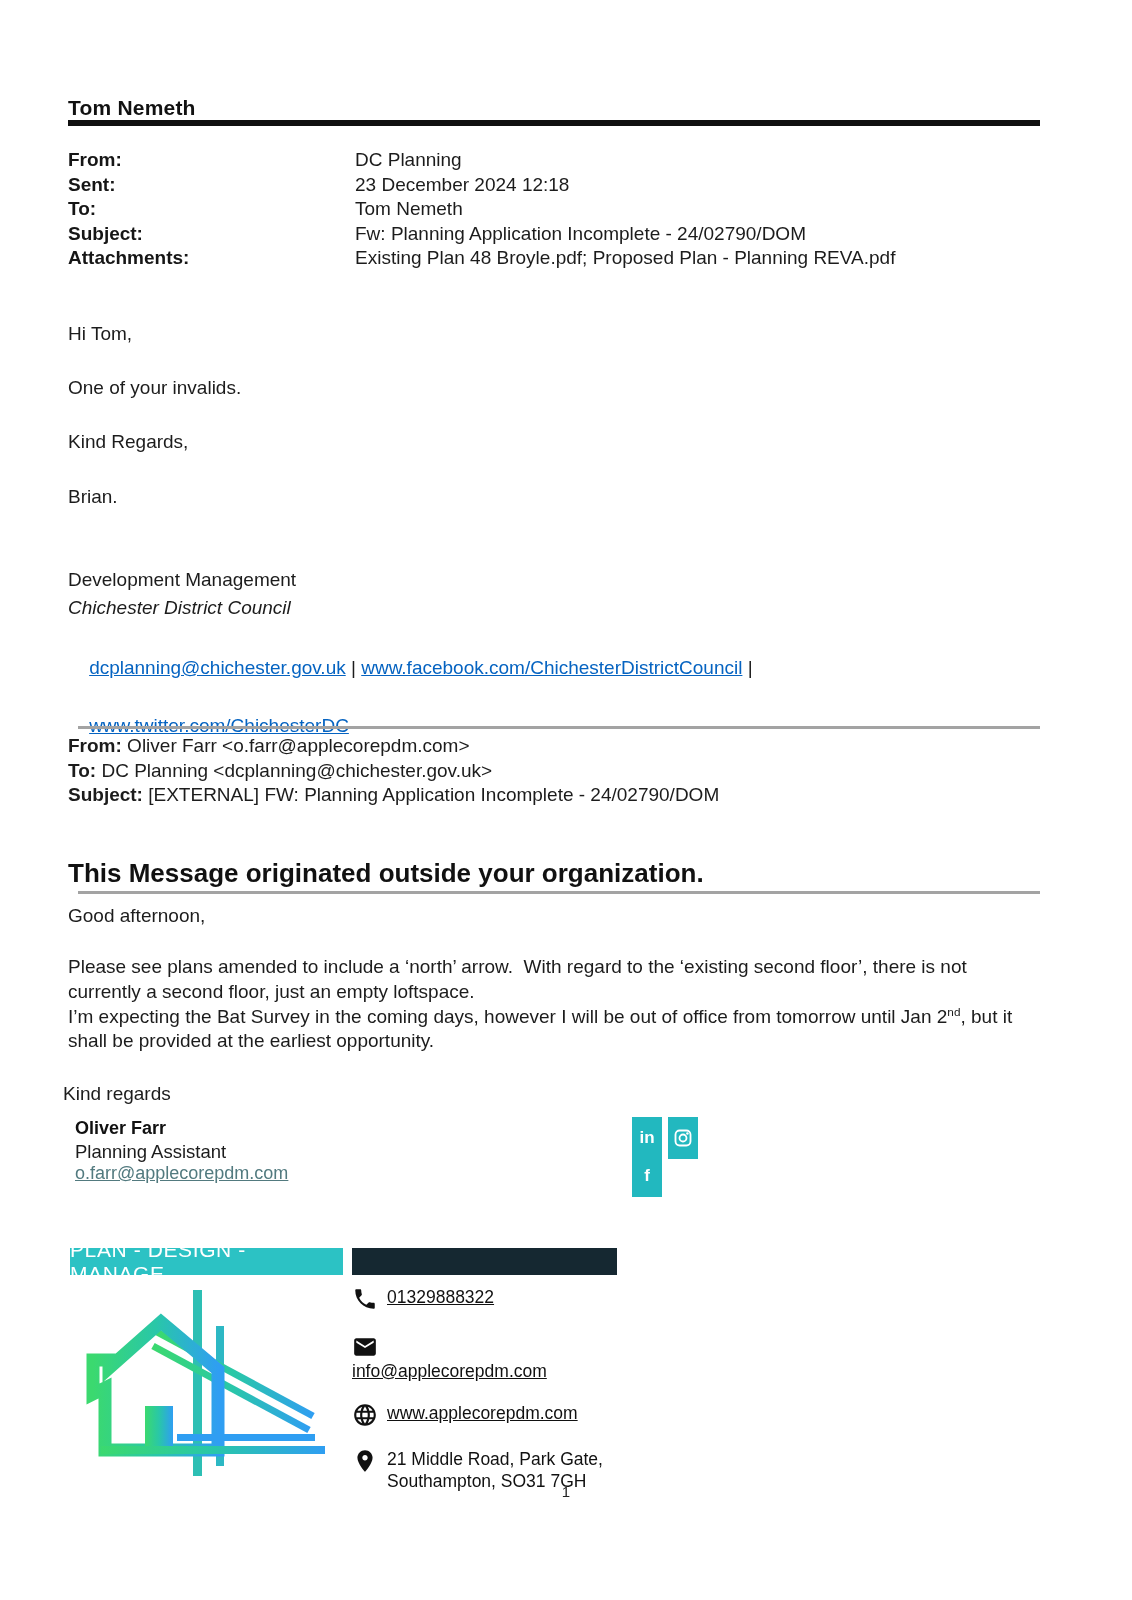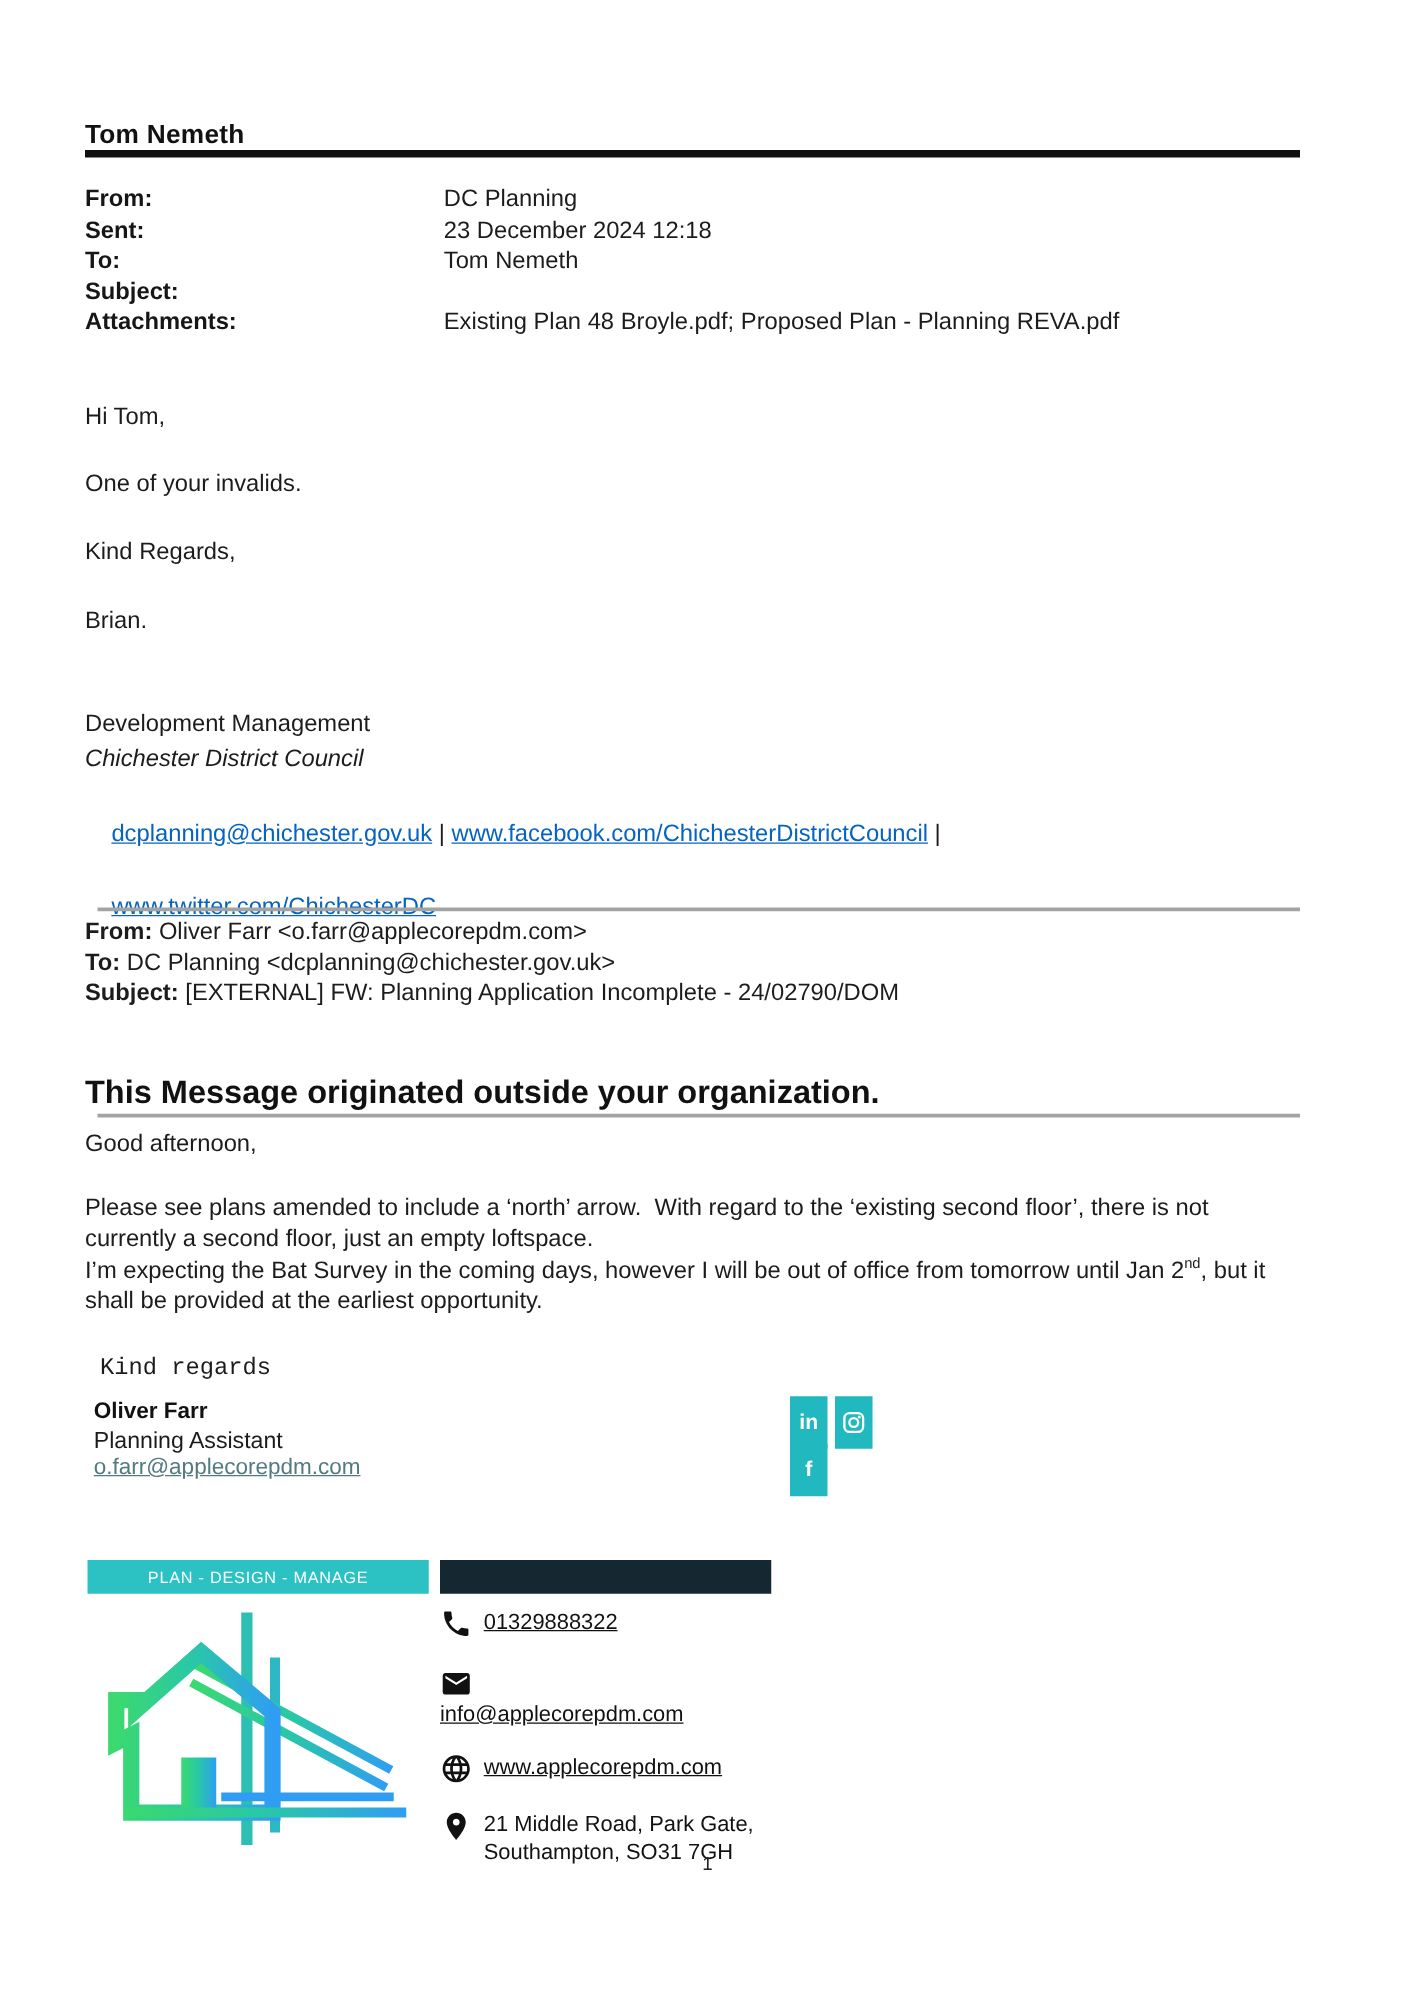--- a/index.html
+++ b/index.html
@@ -35,21 +35,21 @@
   .sig-role { font-size:18.5px; color:#1c1c1c;text-align:right; }
   .sig-email { font-size:18px; color:#527a7f; text-decoration:underline; cursor:pointer; }
 
   .social-box {
     width:30px; height:42px; background:#22b8bf; color:#ffffff;
     display:flex; align-items:center; justify-content:center; cursor:pointer;
   }
   .social-box .glyph { font-weight:bold; font-size:17px; font-family:"Liberation Sans", sans-serif; }
 
   .banner-teal {
-    background:#2cc2c4; color:#ffffff; font-size:13px; letter-spacing:0.6px;
+    background:#2cc2c4; color:#ffffff; font-size:21px; letter-spacing:0.6px;
     display:flex; align-items:center; justify-content:center; height:27px;
   }
   .banner-dark { background:#152831; height:27px; }
 
   .contact-row { display:flex; align-items:flex-start; }
   .contact-icon { width:26px; height:26px; flex:0 0 26px; margin-right:9px; }
   .contact-text { font-size:17.5px; color:#111; line-height:22px; }
   .contact-link { text-decoration:underline; cursor:pointer; color:#111; }
 
   .page-num { font-size:15px; color:#222; text-align:center; }
@@ -70,20 +70,21 @@
     <div class="hdr-row">
       <div class="hdr-label">Sent:</div>
       <div class="hdr-value">23 December 2024 12:18</div>
     </div>
     <div class="hdr-row">
       <div class="hdr-label">To:</div>
       <div class="hdr-value">Tom Nemeth</div>
     </div>
     <div class="hdr-row">
       <div class="hdr-label">Subject:</div>
+      <div class="hdr-value">Fw: Planning Application Incomplete - 24/02790/DOM</div>
     </div>
     <div class="hdr-row">
       <div class="hdr-label">Attachments:</div>
       <div class="hdr-value">Existing Plan 48 Broyle.pdf; Proposed Plan - Planning REVA.pdf</div>
     </div>
   </div>
 
   <div class="abs body-text" style="left:68px; top:322px;">Hi Tom,</div>
   <div class="abs body-text" style="left:68px; top:376px;">One of your invalids.</div>
   <div class="abs body-text" style="left:68px; top:430px;">Kind Regards,</div>
@@ -109,21 +110,21 @@
 
   <div class="abs sep" style="left:78px; top:891px; width:962px;"></div>
 
   <div class="abs body-text" style="left:68px; top:904px;">Good afternoon,</div>
 
   <div class="abs body-text" style="left:68px; top:955px; width:1040px;"><span>Please see plans amended to include a ‘north’ arrow.  With regard to the ‘existing second floor’, there is not
 currently a second floor, just an empty loftspace.
 I’m expecting the Bat Survey in the coming days, however I will be out of office from tomorrow until Jan 2</span><sup class="ord">nd</sup><span>, but it
 shall be provided at the earliest opportunity.</span></div>
 
-  <div class="abs body-text" style="left:80px; top:1082px;font-family:Liberation Mono, monospace;">Kind regards</div>
+  <div class="abs body-text" style="left:63px; top:1082px;">Kind regards</div>
 
   <div class="abs sig-name" style="left:75px; top:1118px;">Oliver Farr</div>
   <div class="abs sig-role" style="left:75px; top:1141px;">Planning Assistant</div>
   <div class="abs sig-email" style="left:75px; top:1163px;">o.farr@applecorepdm.com</div>
 
   <div class="abs social-box" style="left:632px; top:1117px;">
     <span class="glyph">in</span>
   </div>
   <div class="abs social-box" style="left:668px; top:1117px;">
     <svg width="20" height="20" viewBox="0 0 24 24">

